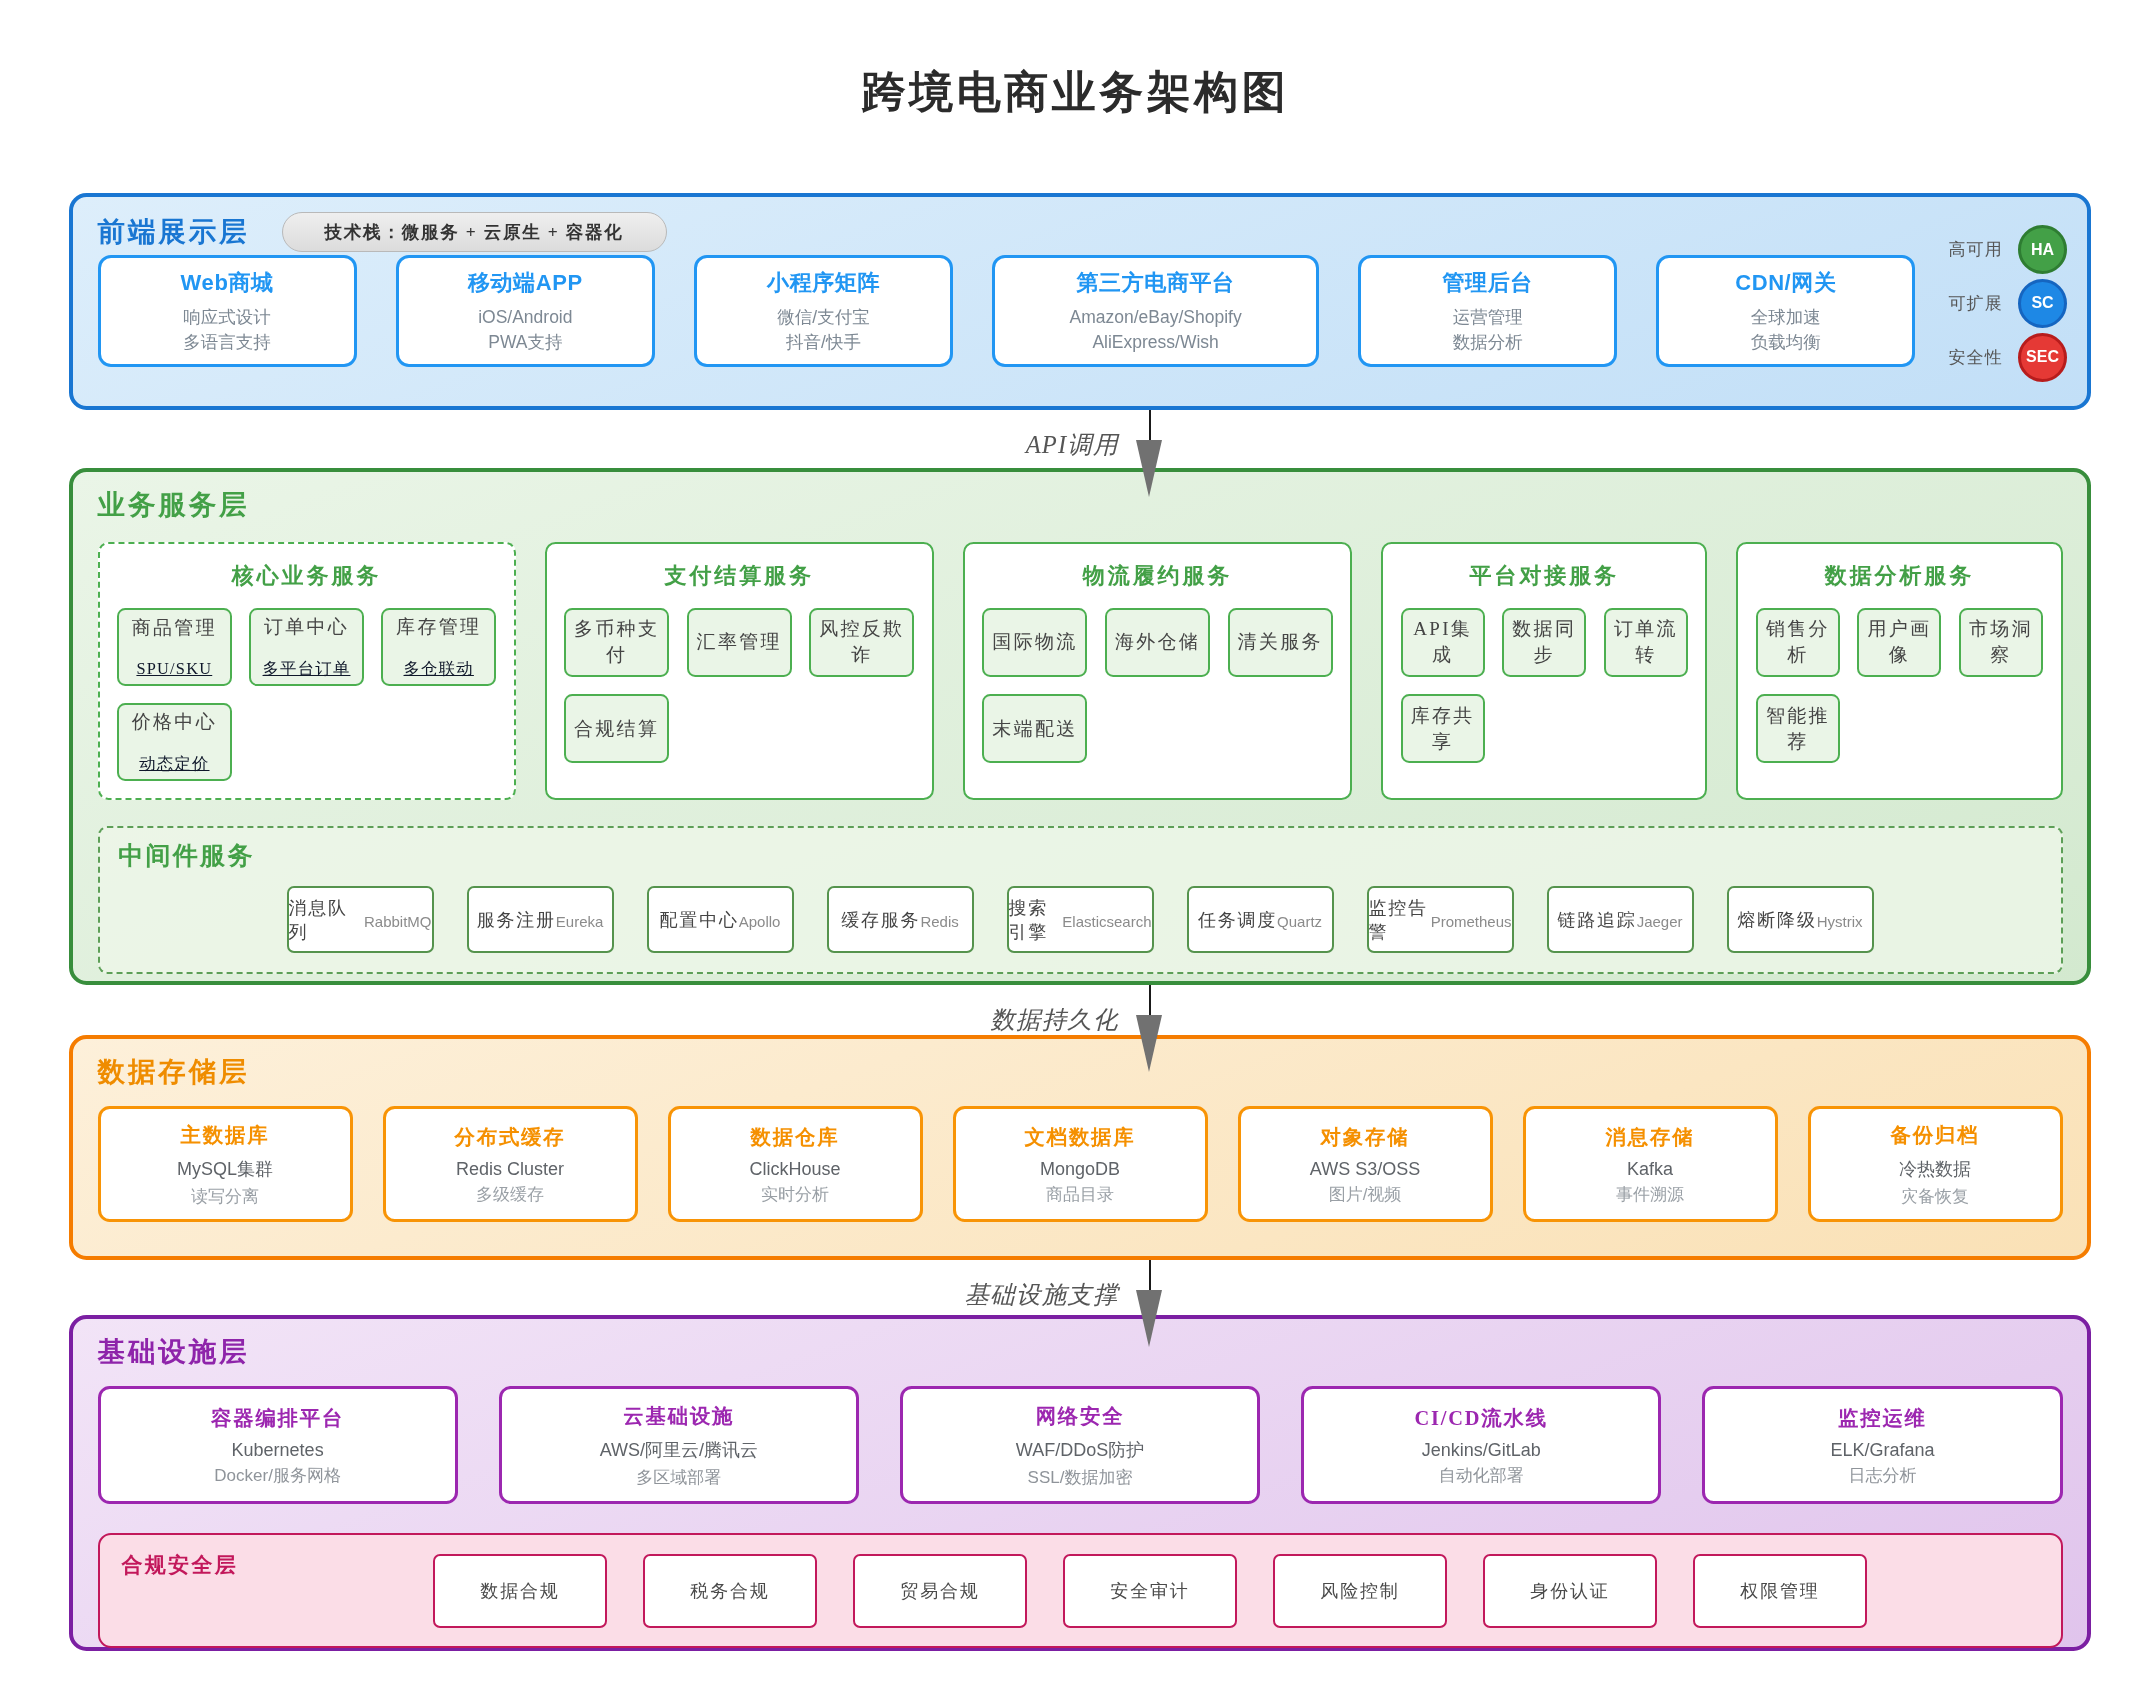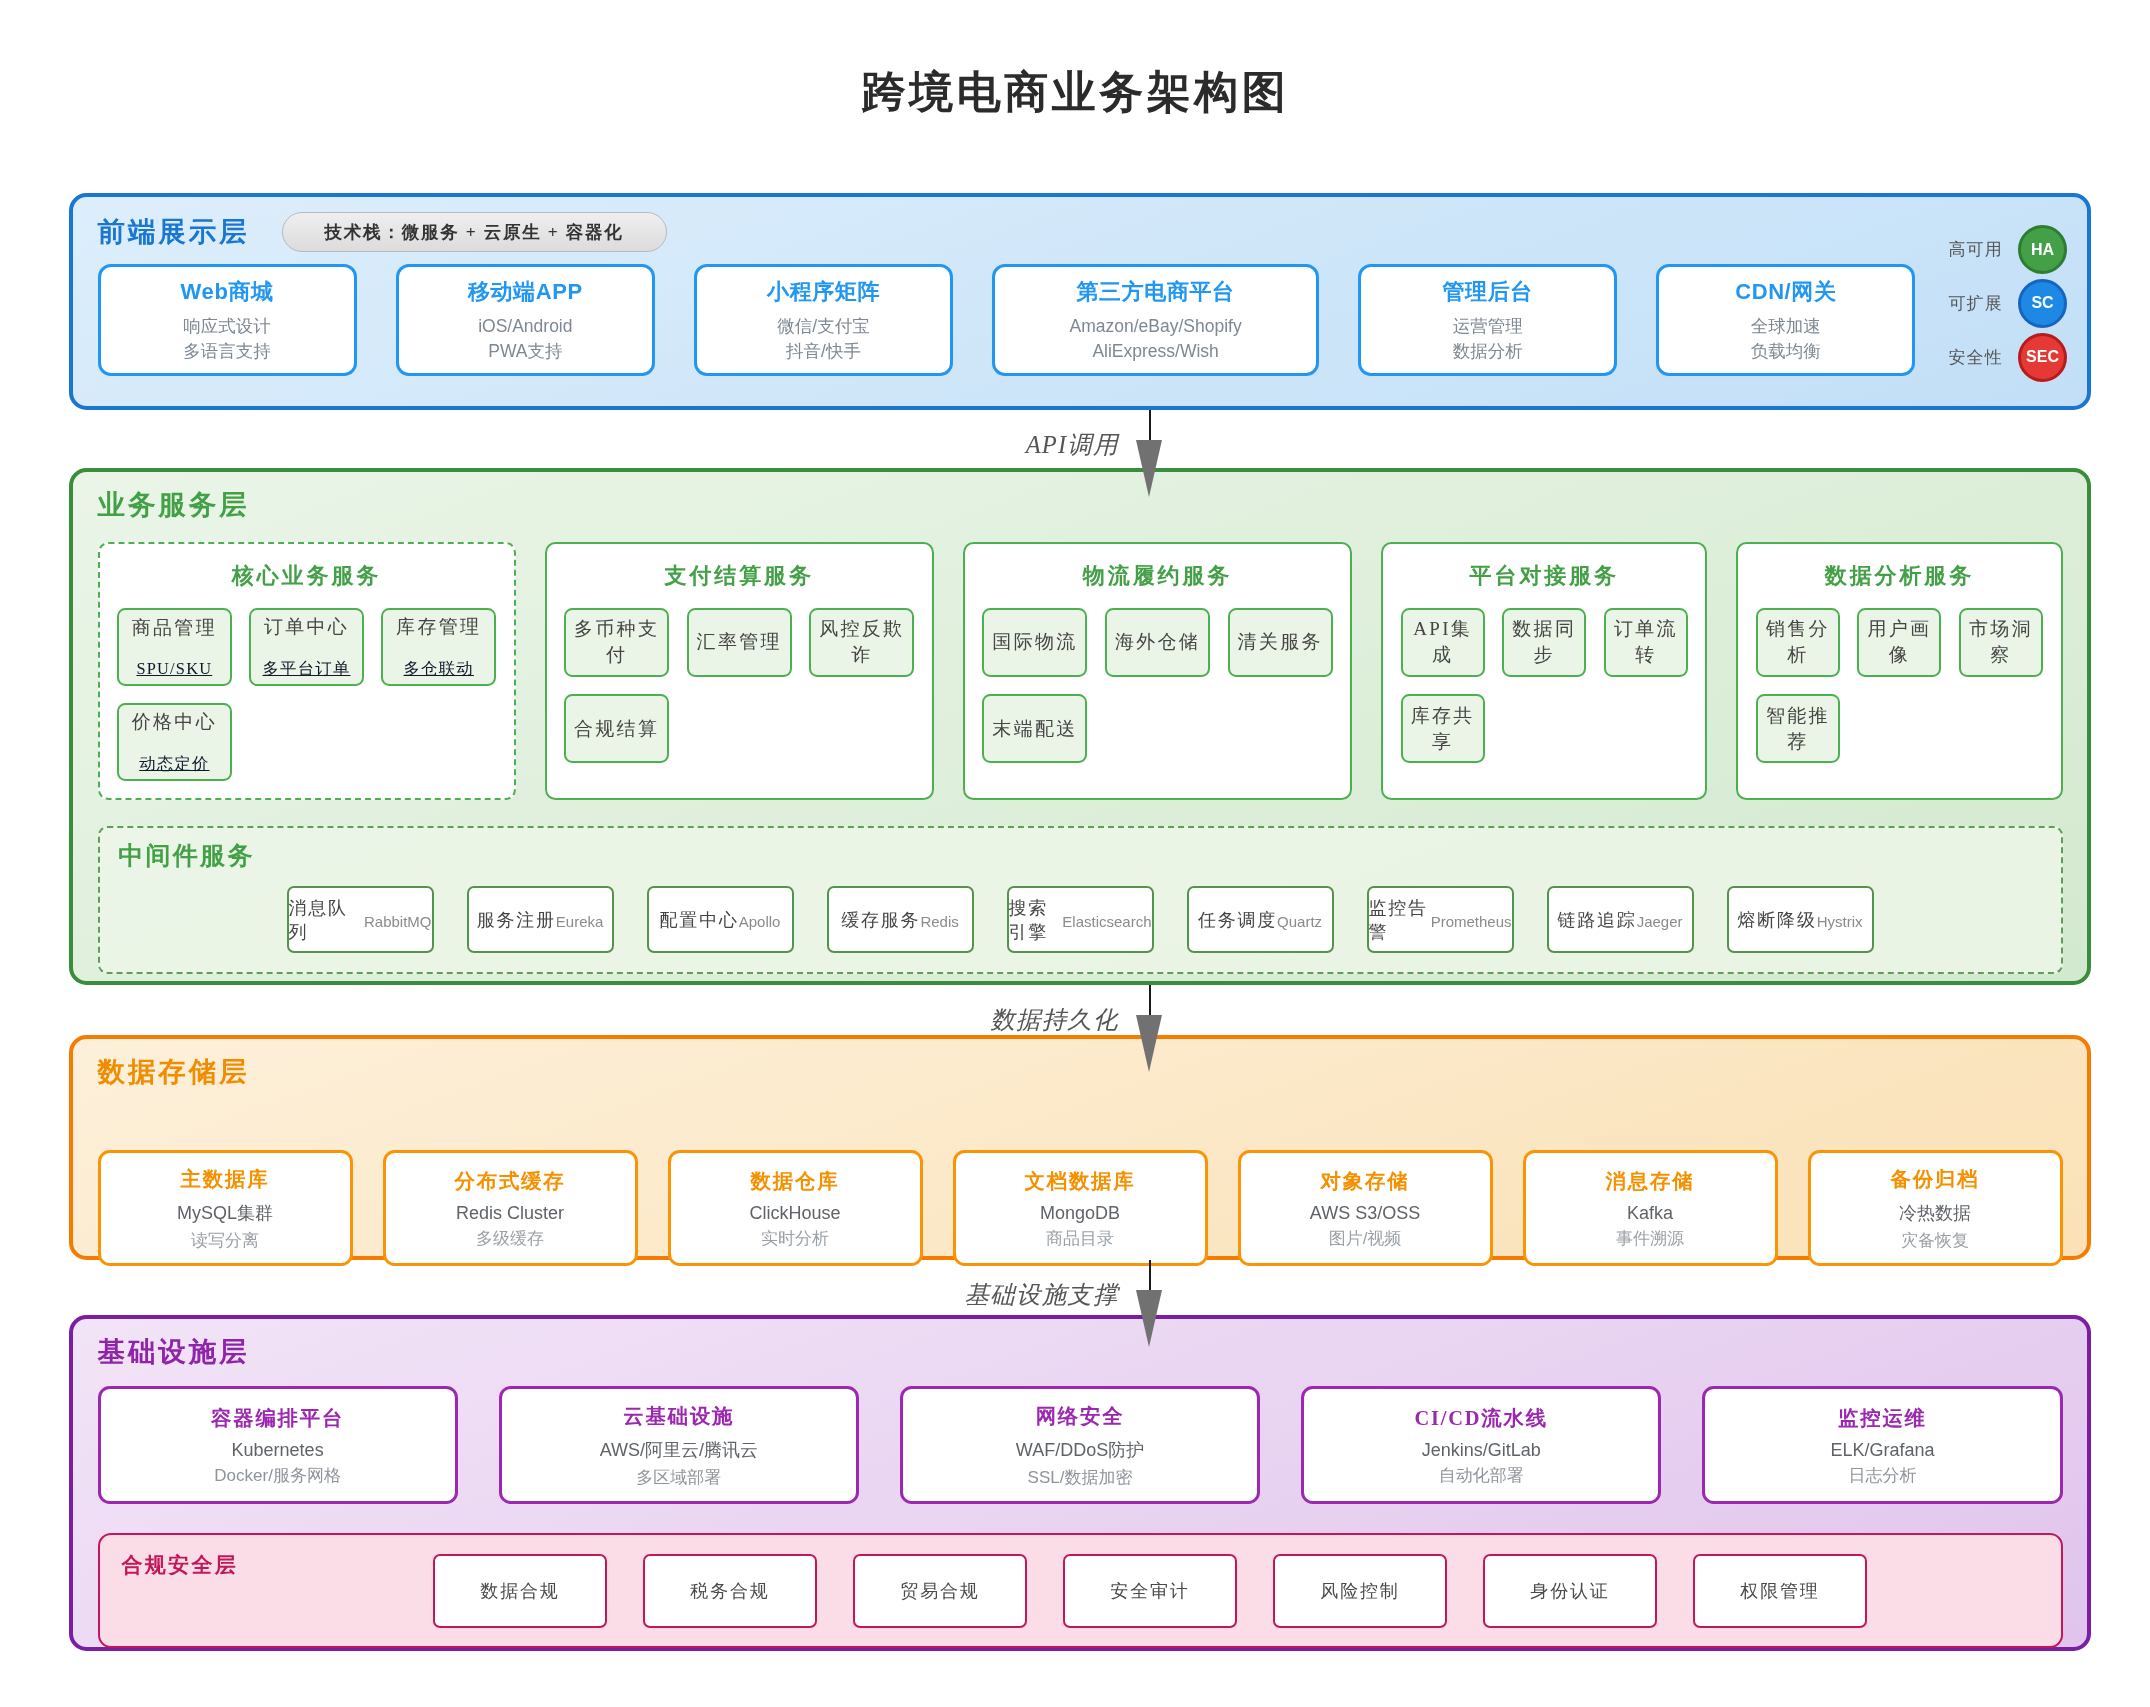--- a/index.html
+++ b/index.html
@@ -10,21 +10,21 @@
   .wrap { width:2022px; margin:0 auto 0 69px; }
   .layer { position:relative; border-radius:17.5px; padding:15px 24.5px; }
   .layer h2 { font-family:"Liberation Serif", serif; font-size:27.5px; font-weight:bold; letter-spacing:2.9px; }
 
   
   .frontend { height:217px; border:4.1px solid #1976d2; background:linear-gradient(160deg,#ddeefb 0%,#c2dff7 100%); }
   .frontend h2 { color:#1976d2; }
   .fe-head { display:flex; align-items:center; gap:32px; }
   .tech-badge { background:linear-gradient(#efefef,#dcdcdc); border:1.8px solid #b9b9b9; border-radius:584px;
     padding:7px 42px; color:#333; font-size:17.5px; font-weight:bold; letter-spacing:1.8px; font-family:"Liberation Serif", serif; }
-  .fe-cards { display:flex; gap:39px; margin-top:12px; margin-right:147px;align-items:flex-end; }
+  .fe-cards { display:flex; gap:39px; margin-top:3px; margin-right:147px;align-items:flex-end; }
   .fe-card { flex:1; height:112px; background:#fff; border:3.5px solid #2196f3; border-radius:13px;
     display:flex; flex-direction:column; align-items:center; justify-content:center; padding:5.8px; }
   .fe-card.wide { flex:1.28; }
   .fe-card-title { color:#2196f3; font-weight:bold; font-size:22px; margin-bottom:7px; letter-spacing:0.6px; }
   .fe-card-line { color:#7d8893; font-size:17.5px; line-height:1.42; text-align:center; }
   .badge-col { position:absolute; right:20px; top:28px; bottom:24.5px; display:flex; flex-direction:column; justify-content:space-between; }
   .badge-row { display:flex; align-items:center; gap:15px; }
   .badge-label { color:#555; font-size:17px; font-family:"Liberation Serif", serif; letter-spacing:1.2px; }
   .badge-circle { width:49px; height:49px; border-radius:50%; display:flex; align-items:center; justify-content:center;
     color:#fff; font-weight:bold; font-size:16px; border:3.5px solid; }
@@ -62,21 +62,21 @@
   .mw-item { width:147px; height:67px; flex:none; background:#fff; border:2.3px solid #55934d; border-radius:7px;
     display:flex; flex-direction:row; align-items:center; justify-content:center; }
   .mw-item-title { color:#454545; font-size:18px; font-family:"Liberation Serif", serif; letter-spacing:1.8px; }
   .mw-item-sub { color:#8b8b8b; font-size:15px; margin-top:2.9px; }
 
   
   .storage { height:225px; border:4.1px solid #f57c00; background:linear-gradient(160deg,#fdf0da 0%,#fae1b6 100%); }
   .storage h2 { color:#ef8c00; }
   .st-cards { display:flex; gap:30px; margin-top:16.4px; }
   .st-card { flex:1; height:116px; background:#fff; border:3.5px solid #f89406; border-radius:11.7px;
-    display:flex; flex-direction:column; align-items:center; justify-content:center;margin-top:44px; }
+    display:flex; flex-direction:column; align-items:center; justify-content:center; }
   .st-title { color:#f59000; font-size:20.4px; font-weight:bold; font-family:"Liberation Serif", serif; letter-spacing:1.8px; }
   .st-line1 { color:#5f6368; font-size:18px; margin-top:8.2px; }
   .st-line2 { color:#9aa0a6; font-size:17px; margin-top:3.5px; }
 
   
   .infra { height:336px; border:4.1px solid #7b1fa2; background:linear-gradient(160deg,#f2e4f7 0%,#e0c4ec 100%); }
   .infra h2 { color:#8e24aa; }
   .if-cards { display:flex; gap:41px; margin-top:16.4px; }
   .if-card { flex:1; height:118px; background:#fff; border:3.5px solid #9c27b0; border-radius:11.7px;
     display:flex; flex-direction:column; align-items:center; justify-content:center; }

